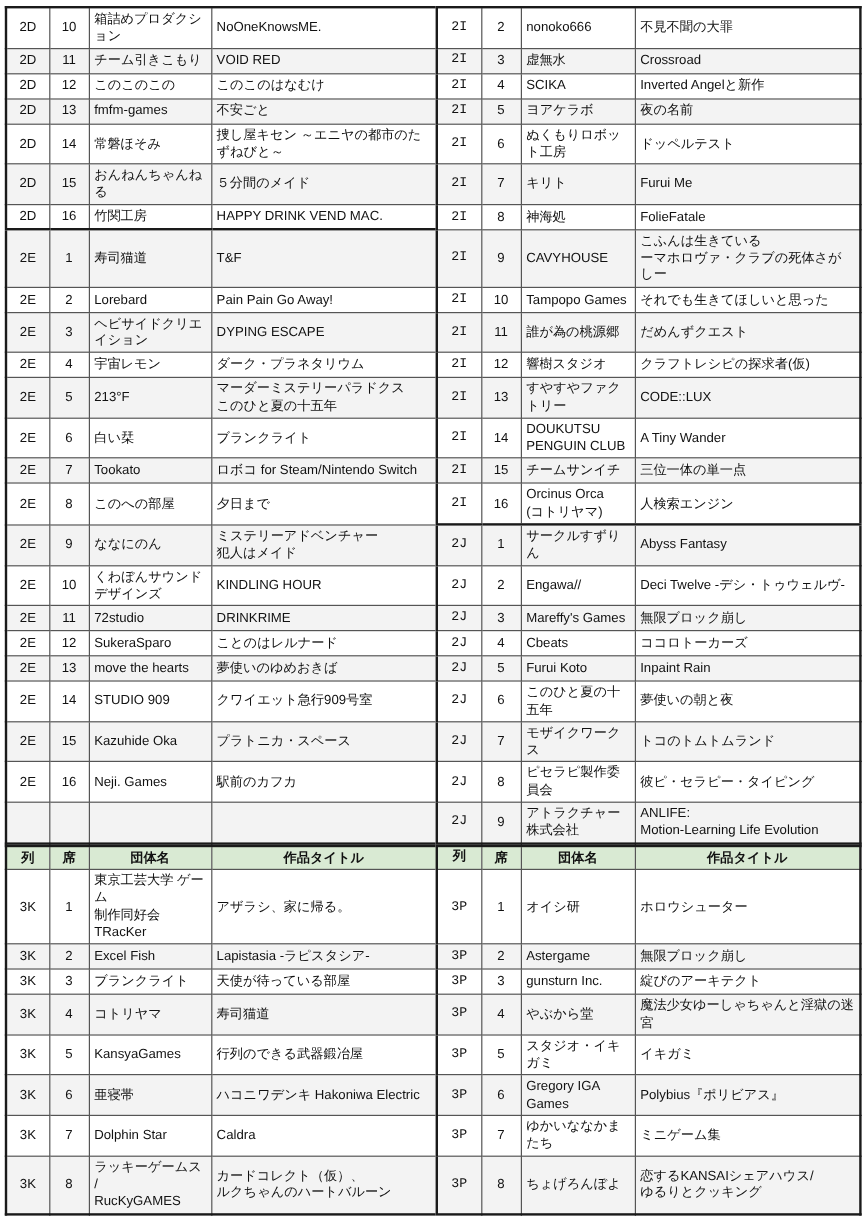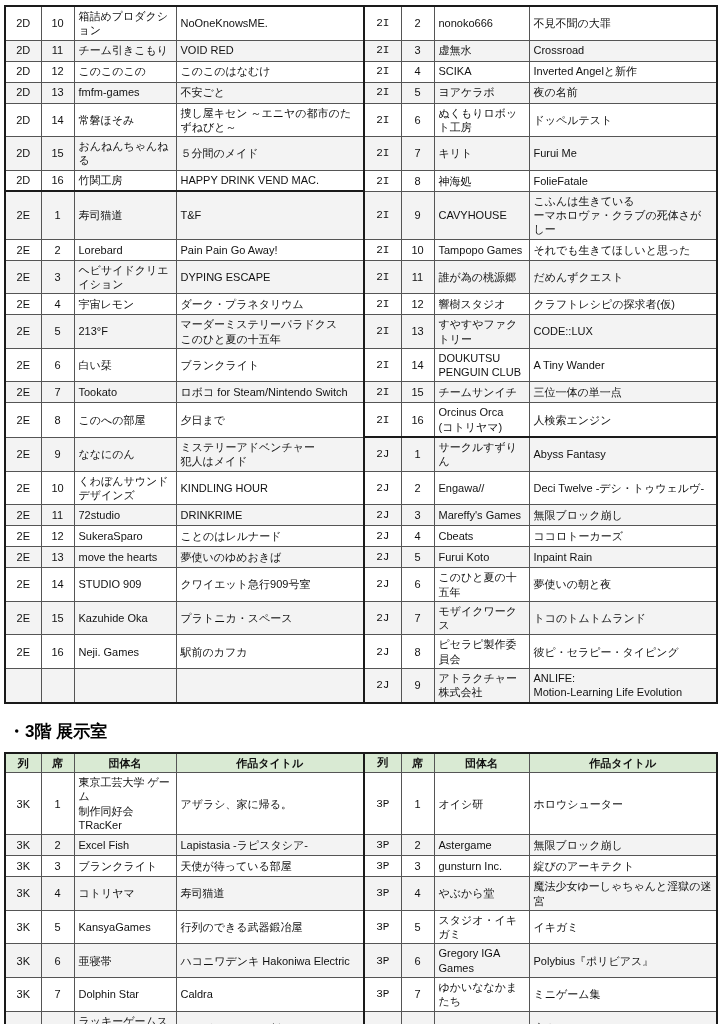--- a/index.html
+++ b/index.html
@@ -310,21 +310,20 @@
           <td class="ctr">2J</td>
           <td class="ctr">9</td>
           <td class="txt">アトラクチャー
 株式会社</td>
           <td class="txt">ANLIFE:
 Motion-Learning Life Evolution</td>
         </tr>
       </tbody>
   </table>
 
-  <div class="section-heading">・3階 展示室</div>
 
   <table>
     <colgroup>
       <col style="width:36px">
         <col style="width:33px">
         <col style="width:102px">
         <col style="width:188px">
       <col style="width:37px">
         <col style="width:33px">
         <col style="width:95px">

